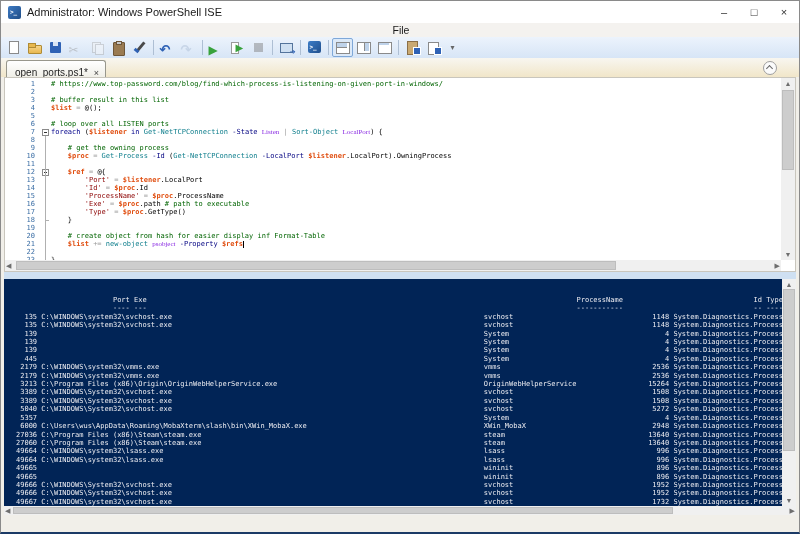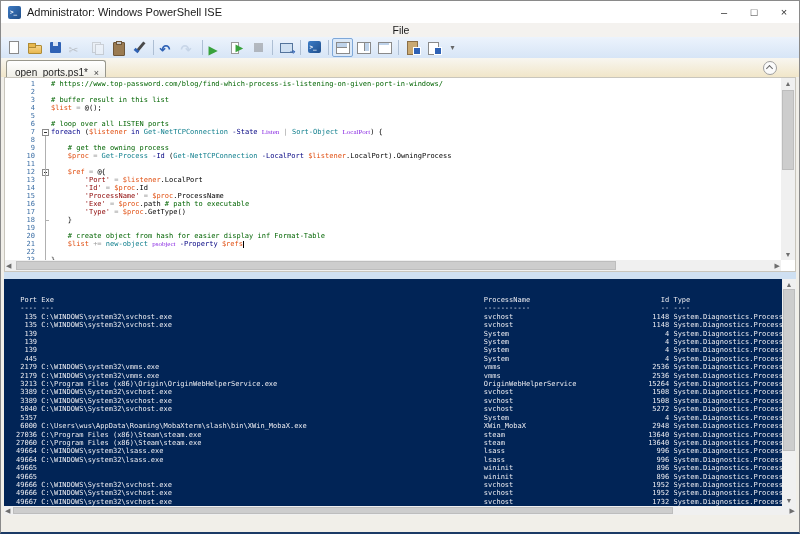--- a/index.html
+++ b/index.html
@@ -75,21 +75,21 @@
   .pane-collapse::after{content:"";position:absolute;left:3px;top:4px;width:4px;height:4px;
     border-left:1px solid #666;border-top:1px solid #666;transform:rotate(45deg);}
   
   .editor{position:absolute;left:3px;right:3px;top:76px;height:195px;background:#ffffff;
     border:1px solid #c9c6bd;box-sizing:border-box;}
   .editor-lines{position:absolute;left:0;top:2px;right:15px;bottom:11px;overflow:hidden;
     font-family:"DejaVu Sans Mono",monospace;font-size:7px;line-height:8px;white-space:pre;}
   .ed-row{height:8px;}
   .ed-num{display:inline-block;width:30px;text-align:right;padding-right:6px;color:#3b6ea5;}
   .ed-fold{display:inline-block;width:10px;}
-  .tk-c{color:#006400;} .tk-k{color:#00008b;} .tk-m{color:#0e7e8c;} .tk-v{color:#e04e10;}
+  .tk-c{color:#006400;} .tk-k{color:#00008b;} .tk-m{color:#0e7e8c;} .tk-v{color:#e04e10;font-weight:bold;}
   .tk-p{color:#000080;text-align:right;} .tk-a{color:#8a2be2;font-family:Liberation Serif, serif;} .tk-s{color:#8b0000;} .tk-o{color:#9b9b9b;} .tk-t{color:#000;}
   .caret{display:inline-block;width:1px;height:7px;background:#000;vertical-align:middle;}
   .fold-overlay{position:absolute;left:0;top:2px;width:48px;height:190px;pointer-events:none;}
   .fold-box{position:absolute;left:37px;width:7px;height:7px;background:#fff;border:1px solid #8a8a8a;box-sizing:border-box;}
   .fold-box::after{content:"";position:absolute;left:1px;top:2px;width:3px;height:1px;background:#333;}
   .fold-line{position:absolute;left:40px;width:1px;background:#b0b0b0;}
   .fold-tick{position:absolute;left:40px;width:4px;height:1px;background:#b0b0b0;}
   
   .sb-track{background:#f0f0f0;}
   .sb-thumb{background:#cdcdcd;border:1px solid #bdbdbd;box-sizing:border-box;}
@@ -97,21 +97,21 @@
   .editor-vscroll{position:absolute;right:0;top:0;width:14px;bottom:11px;}
   .editor-vscroll .sb-thumb{position:absolute;left:1px;right:1px;top:12px;height:80px;}
   .editor-hscroll{position:absolute;left:0;right:14px;bottom:0;height:11px;}
   .editor-hscroll .sb-thumb{position:absolute;top:1px;bottom:1px;left:11px;width:600px;}
   
   .splitter{position:absolute;left:3px;right:3px;top:271px;height:7px;background:#cfe0f2;}
   
   .console{position:absolute;left:3px;right:3px;top:278px;height:236px;}
   .console-body{position:absolute;left:0;top:0;right:0;bottom:9px;background:#012456;overflow:hidden;}
   .console-pre{position:absolute;left:8px;top:13px;margin:4px;color:#ededf2;
-    font-family:"DejaVu Sans Mono",monospace;font-size:7px;line-height:8.4px;white-space:pre;}
+    font-family:"DejaVu Sans Mono",monospace;font-size:7px;line-height:8.4px;white-space:pre;text-align:right;}
   .console-vscroll{position:absolute;right:0;top:0;width:14px;bottom:9px;}
   .console-vscroll .sb-thumb{position:absolute;left:1px;right:1px;top:10px;height:162px;}
   .console-hscroll{position:absolute;left:0;right:0;bottom:0;height:9px;}
   .console-hscroll .sb-thumb{position:absolute;top:1px;bottom:1px;left:9px;width:660px;}
   
   .statusbar{position:absolute;left:0;right:0;top:514px;height:18px;background:#f0efeb;
     border-top:1px solid #d5d2cc;}
   .status-left{position:absolute;left:8px;top:3px;font-size:10.5px;color:#222;}
   .status-pos{position:absolute;right:144px;top:3px;font-size:10.5px;color:#222;}
   .status-sep{position:absolute;right:132px;top:2px;width:1px;height:13px;background:#c9c6c0;}

